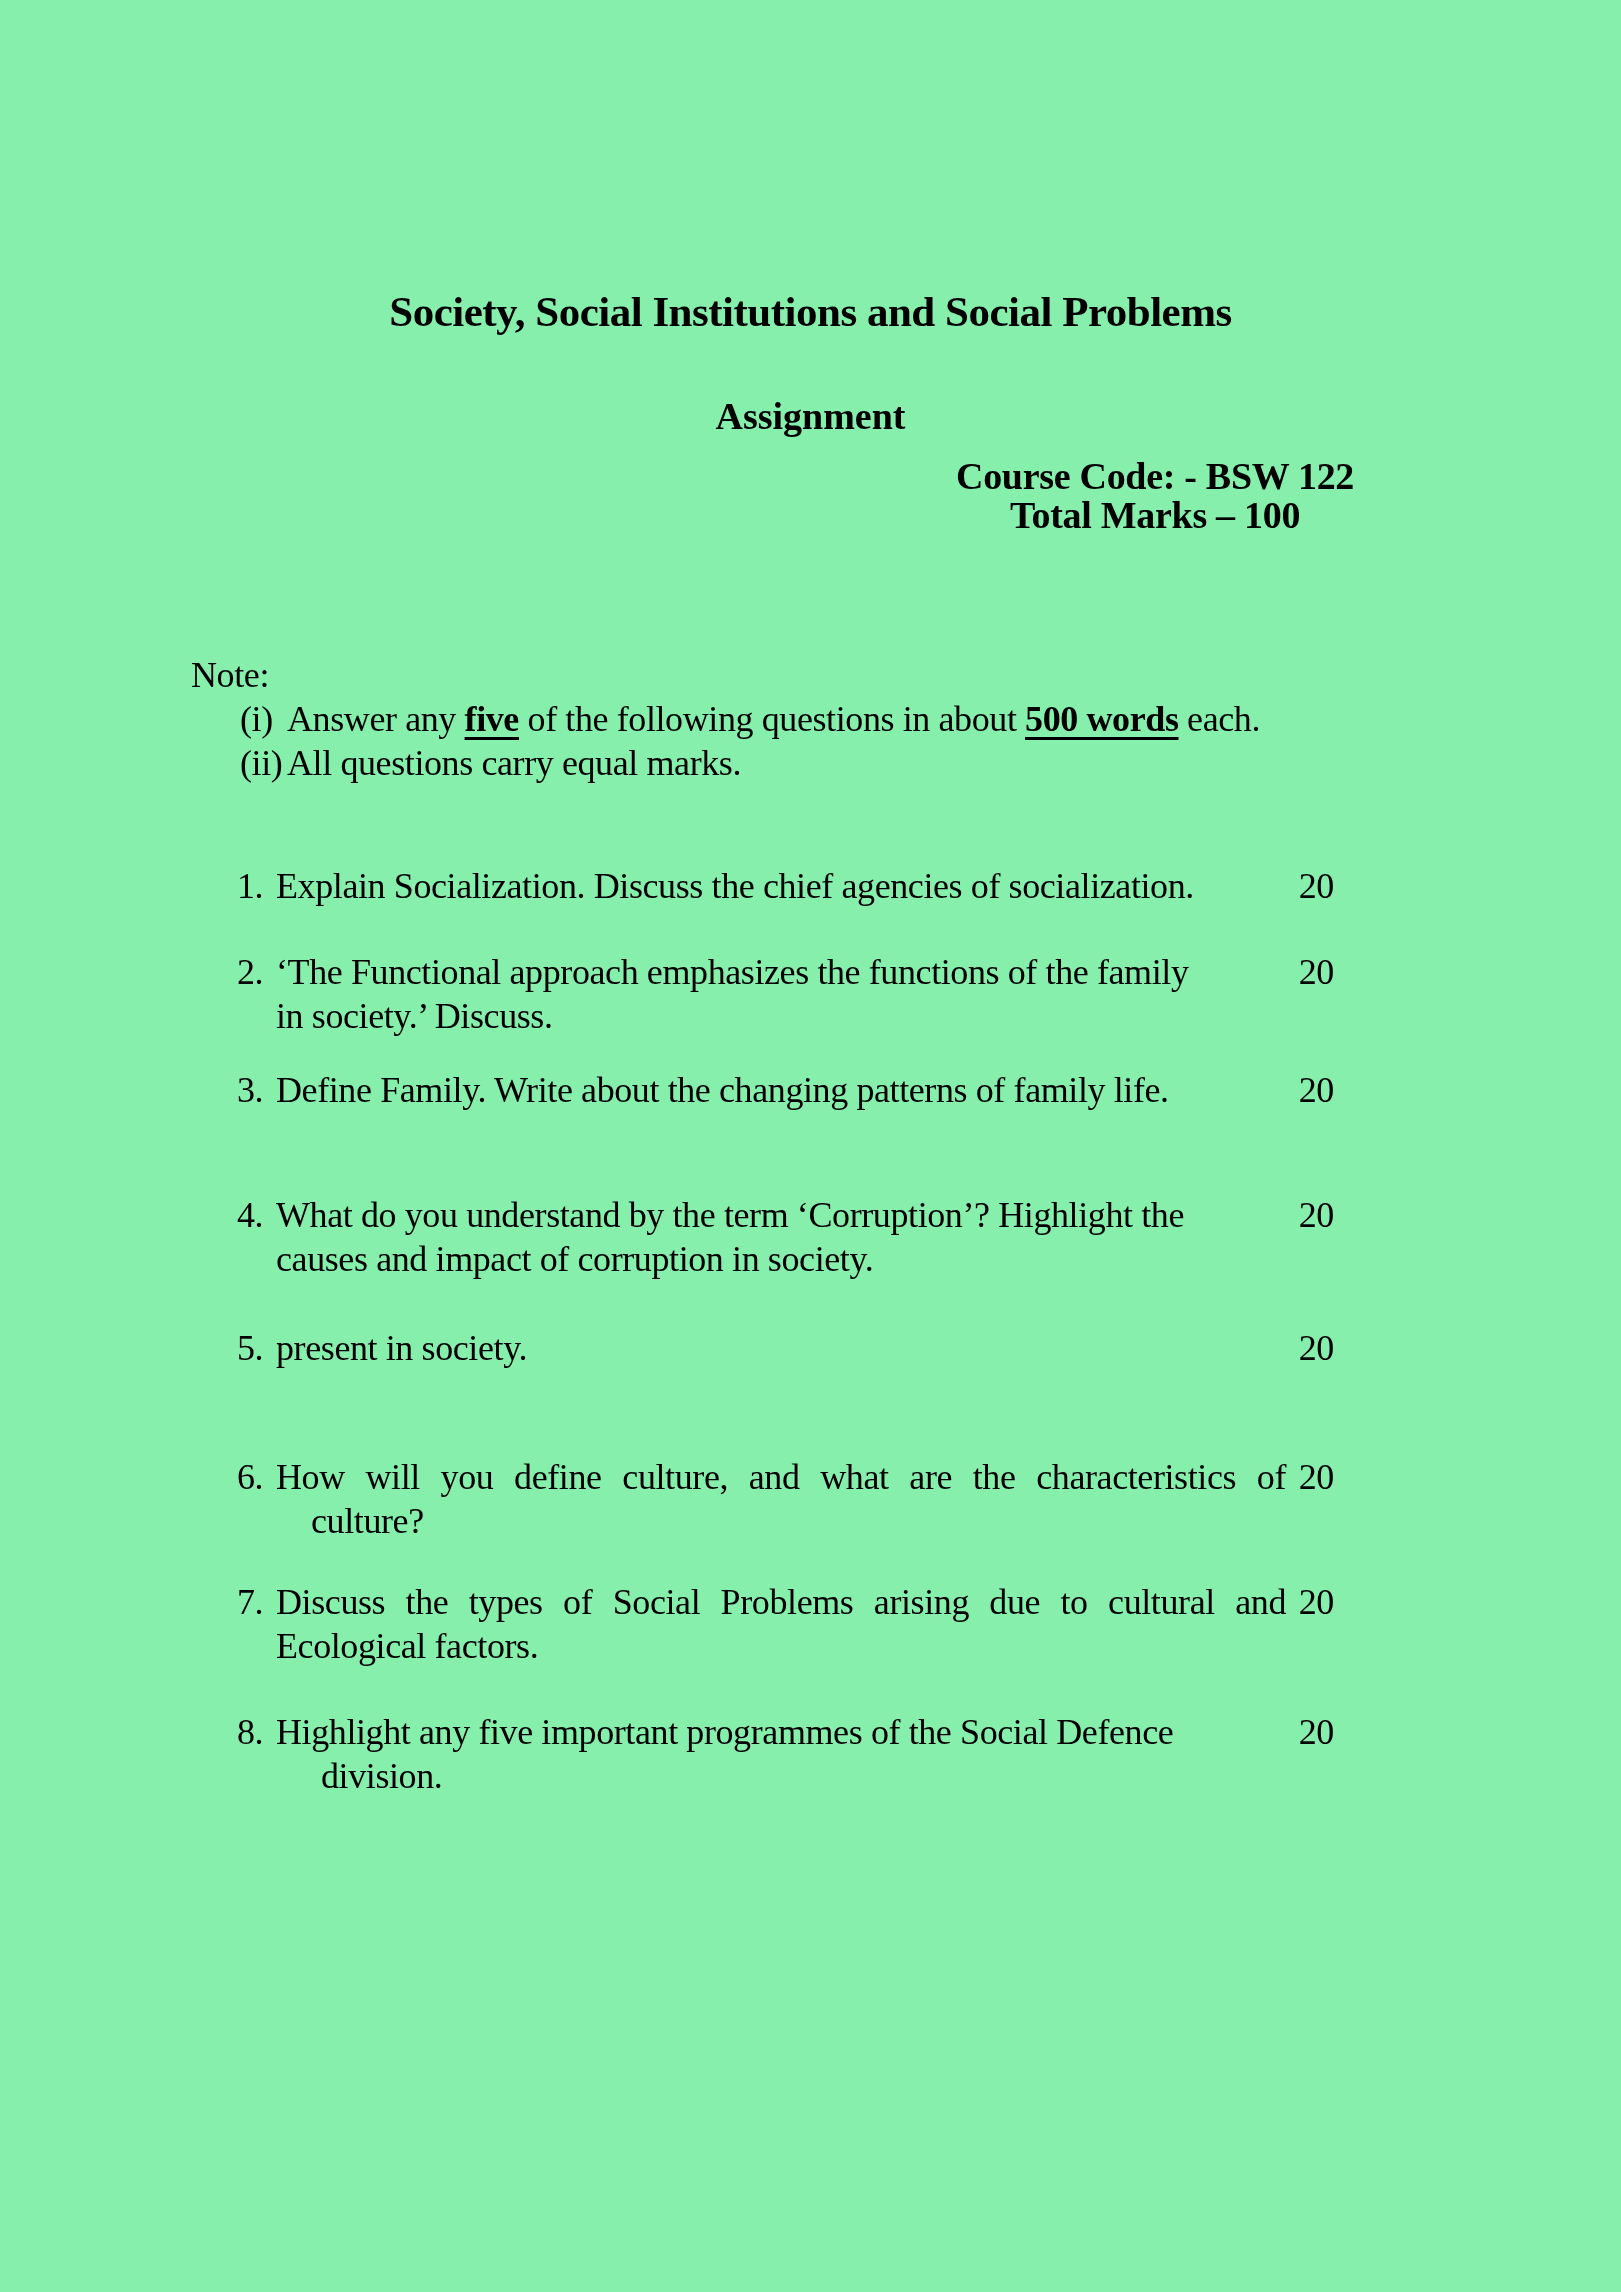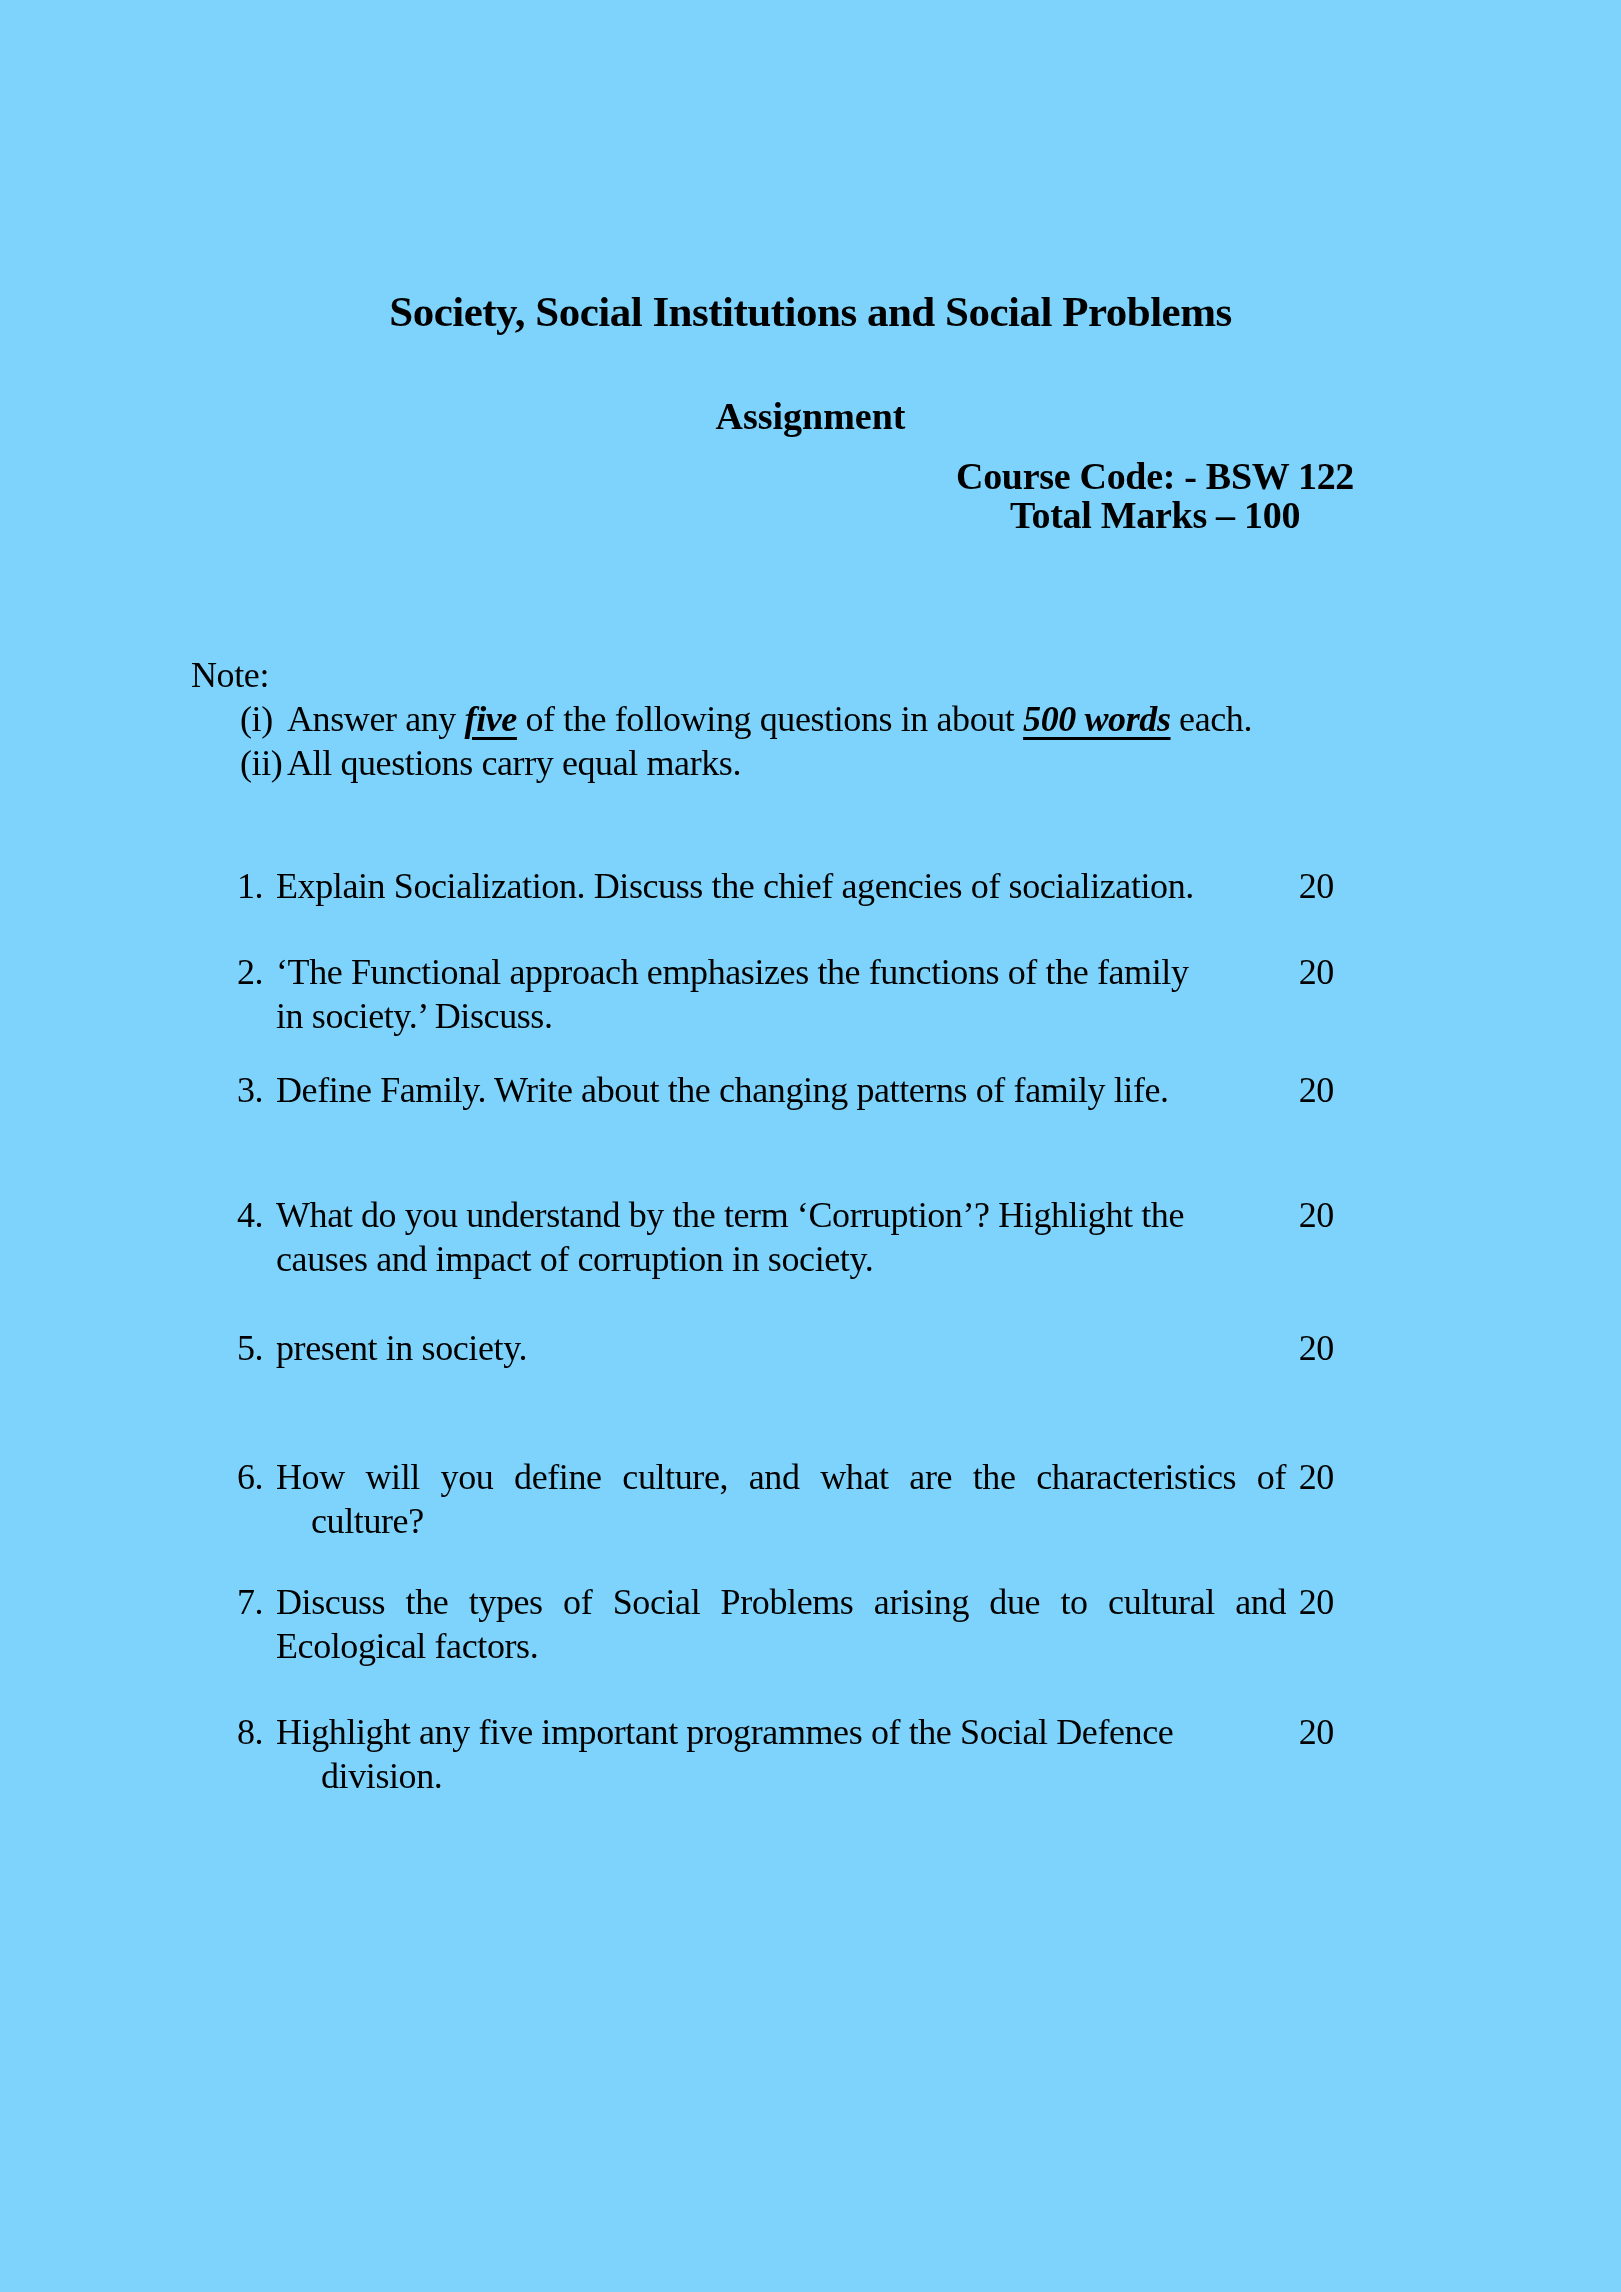--- a/index.html
+++ b/index.html
@@ -4,21 +4,21 @@
 <style>
   html, body {
     margin: 0;
     padding: 0;
     background: #ffffff;
   }
   .page {
     position: relative;
     width: 1621px;
     height: 2293px;
-    background: #7dd3fc;
+    background: #86efac;
     color: #000000;
     font-family: "Liberation Serif", "DejaVu Serif", serif;
     overflow: hidden;
   }
   .title {
     position: absolute;
     top: 287px;
     left: 0;
     width: 1621px;
     text-align: center;
@@ -68,21 +68,20 @@
     display: grid;
     grid-template-columns: 47px auto;
   }
   .note-num { white-space: nowrap; }
   .note-text { white-space: nowrap; }
   .em-u {
     font-weight: bold;
     text-decoration: underline;
     text-decoration-thickness: 2.9px;
     text-underline-offset: 5.9px;
-    font-style: italic;
   }
   .questions {
     position: absolute;
     top: 0;
     left: 237px;
     width: 1117px;
   }
   .q-row {
     position: absolute;
     left: 0;

